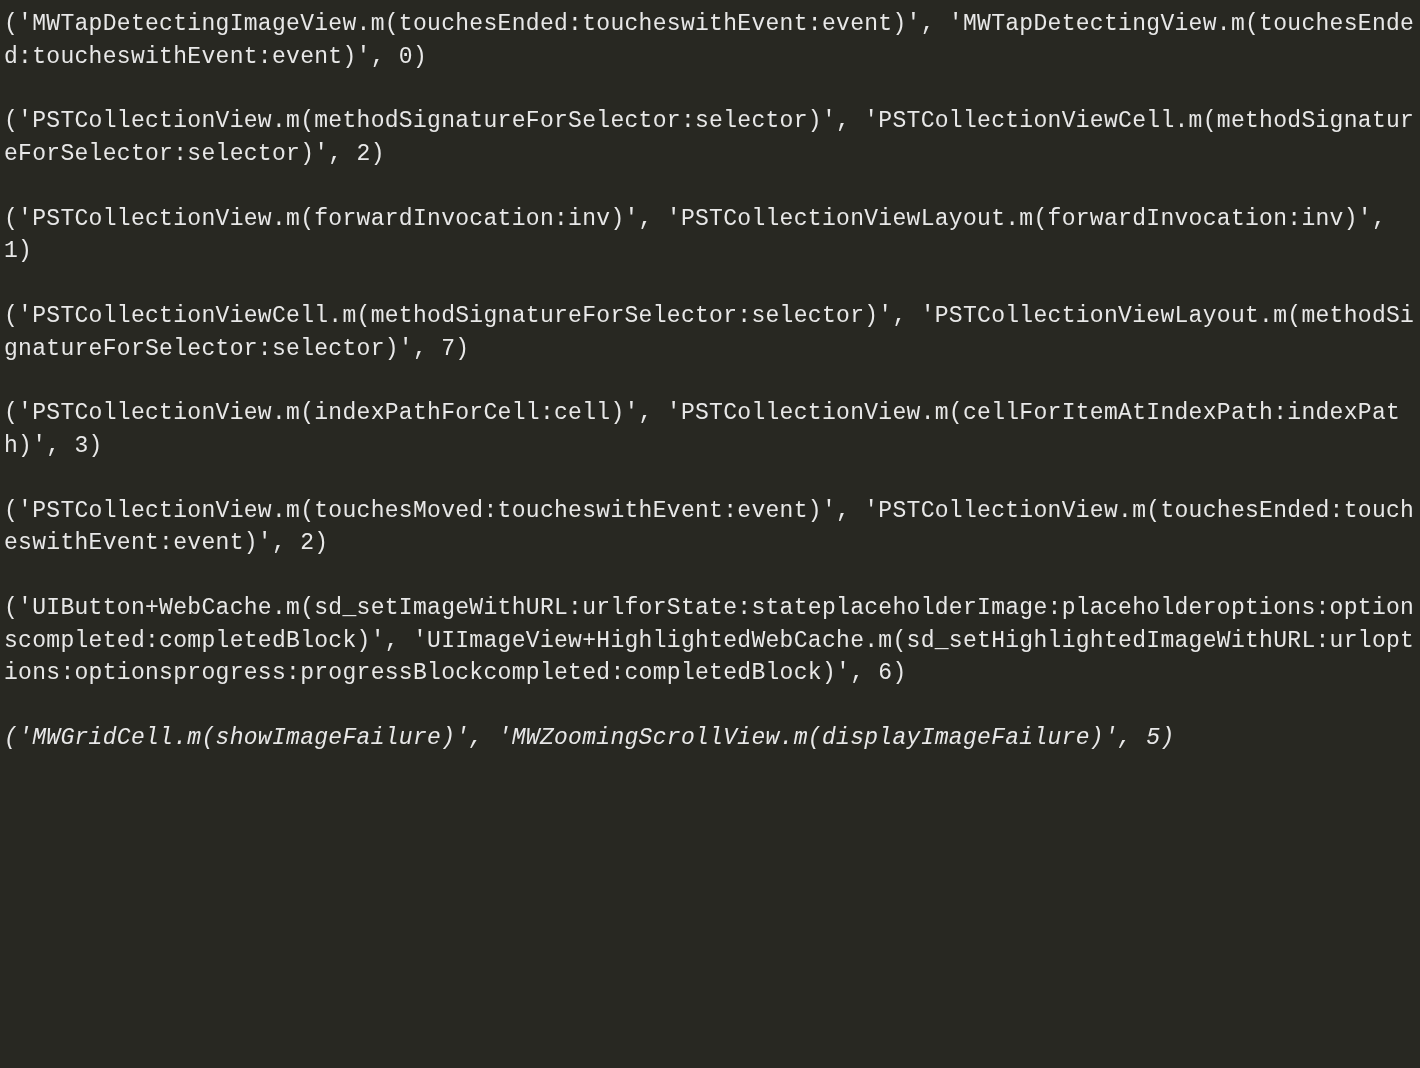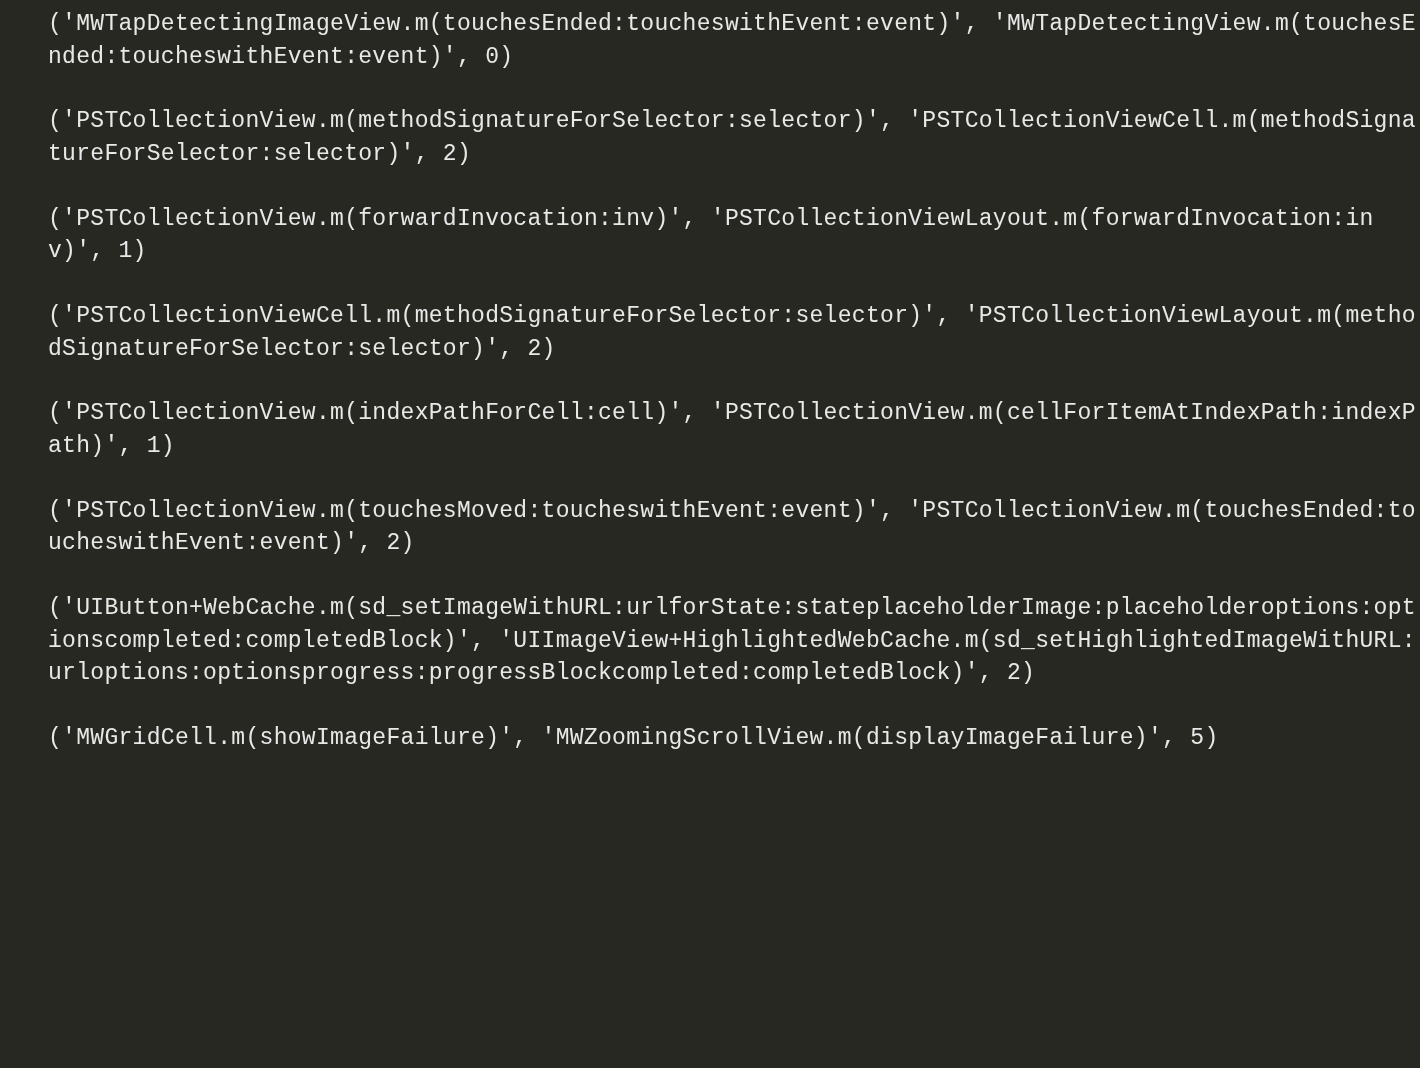--- a/index.html
+++ b/index.html
@@ -15,29 +15,29 @@
       line-height: 1.42;
       padding: 8px 4px;
       width: 1420px;
       font-weight: 500;
       letter-spacing: 0.3px;
     }
     .tuple-entry {
       margin-bottom: 32px;
       white-space: pre-wrap;
       word-break: break-all;
-      margin-left: 44px;
     }
     .tuple-entry:last-child {
       margin-bottom: 0;
+      font-style: italic;
     }
   </style>
 </head>
 <body>
 
 <div class="tuple-entry">('MWTapDetectingImageView.m(touchesEnded:toucheswithEvent:event)', 'MWTapDetectingView.m(touchesEnded:toucheswithEvent:event)', 0)</div>
 <div class="tuple-entry">('PSTCollectionView.m(methodSignatureForSelector:selector)', 'PSTCollectionViewCell.m(methodSignatureForSelector:selector)', 2)</div>
 <div class="tuple-entry">('PSTCollectionView.m(forwardInvocation:inv)', 'PSTCollectionViewLayout.m(forwardInvocation:inv)', 1)</div>
-<div class="tuple-entry">('PSTCollectionViewCell.m(methodSignatureForSelector:selector)', 'PSTCollectionViewLayout.m(methodSignatureForSelector:selector)', 2)</div>
-<div class="tuple-entry">('PSTCollectionView.m(indexPathForCell:cell)', 'PSTCollectionView.m(cellForItemAtIndexPath:indexPath)', 1)</div>
+<div class="tuple-entry">('PSTCollectionViewCell.m(methodSignatureForSelector:selector)', 'PSTCollectionViewLayout.m(methodSignatureForSelector:selector)', 7)</div>
+<div class="tuple-entry">('PSTCollectionView.m(indexPathForCell:cell)', 'PSTCollectionView.m(cellForItemAtIndexPath:indexPath)', 3)</div>
 <div class="tuple-entry">('PSTCollectionView.m(touchesMoved:toucheswithEvent:event)', 'PSTCollectionView.m(touchesEnded:toucheswithEvent:event)', 2)</div>
-<div class="tuple-entry">('UIButton+WebCache.m(sd_setImageWithURL:urlforState:stateplaceholderImage:placeholderoptions:optionscompleted:completedBlock)', 'UIImageView+HighlightedWebCache.m(sd_setHighlightedImageWithURL:urloptions:optionsprogress:progressBlockcompleted:completedBlock)', 2)</div>
+<div class="tuple-entry">('UIButton+WebCache.m(sd_setImageWithURL:urlforState:stateplaceholderImage:placeholderoptions:optionscompleted:completedBlock)', 'UIImageView+HighlightedWebCache.m(sd_setHighlightedImageWithURL:urloptions:optionsprogress:progressBlockcompleted:completedBlock)', 6)</div>
 <div class="tuple-entry">('MWGridCell.m(showImageFailure)', 'MWZoomingScrollView.m(displayImageFailure)', 5)</div>
 
 </body></html>

